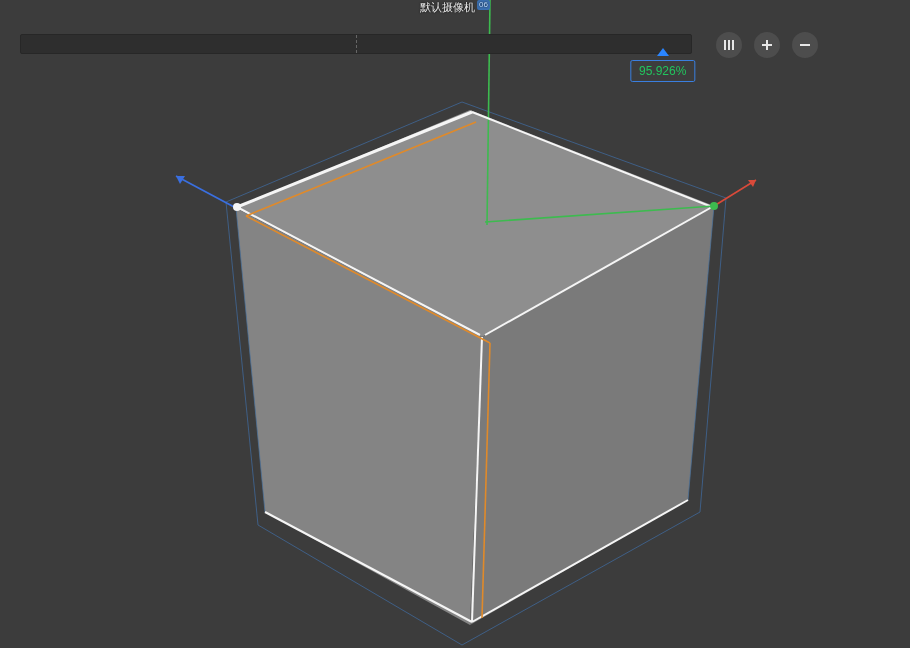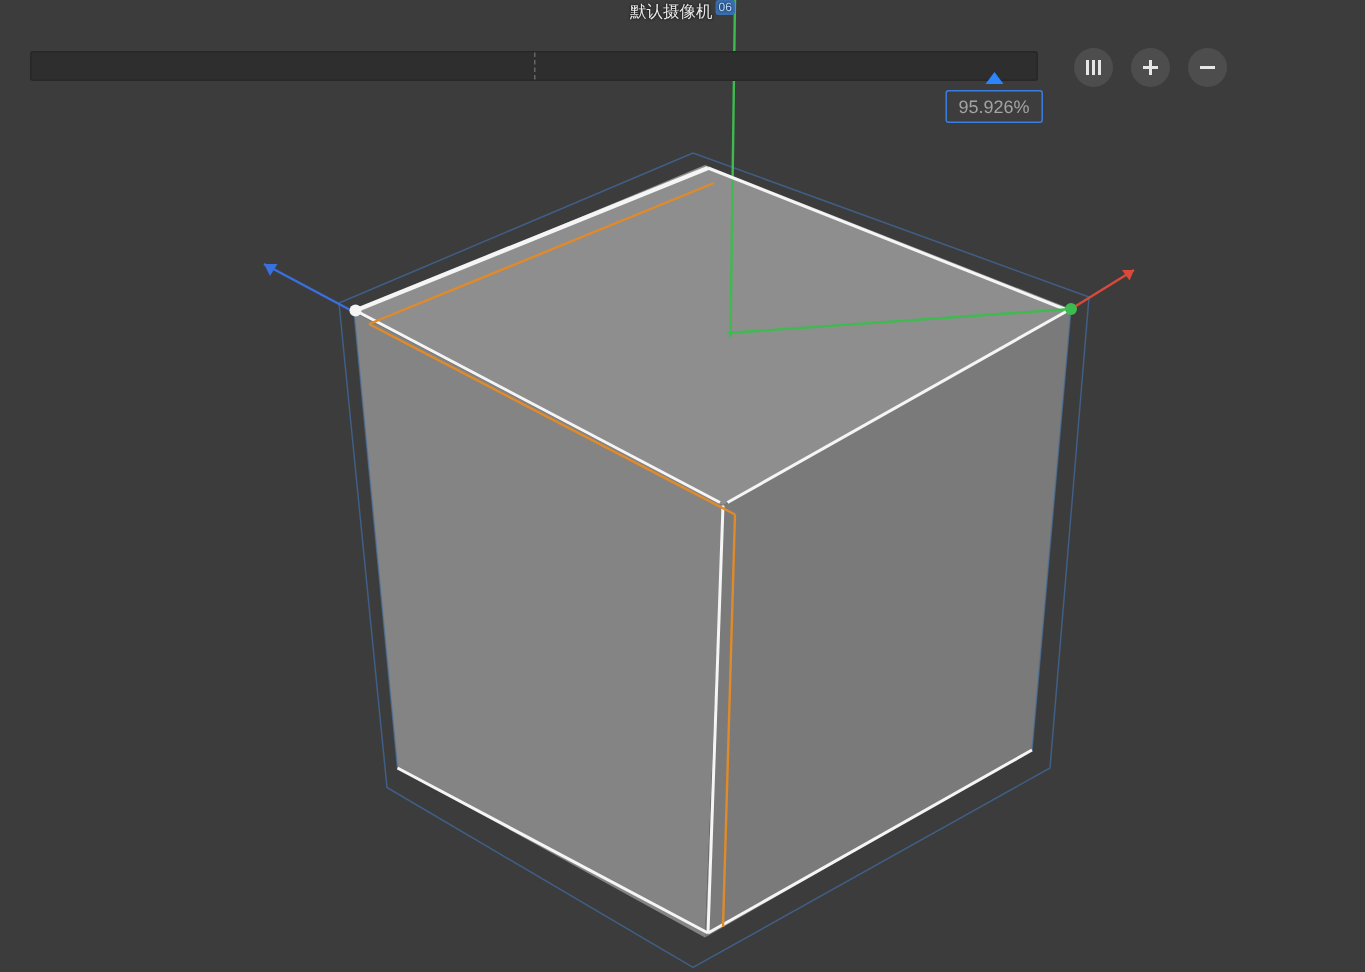--- a/index.html
+++ b/index.html
@@ -72,21 +72,21 @@
     border-right: 6px solid transparent;
     border-bottom: 8px solid #2a85ff;
     transform: translateX(-50%);
   }
   .slider-value-box {
     position: absolute;
     top: 60px;
     transform: translateX(-50%);
     background: #3d3d3d;
     border: 1px solid #3a7fe0;
-    color: #a3a3a3;
+    color: #22c55e;
     font-size: 12px;
     padding: 3px 8px;
     border-radius: 2px;
   }
 
   
   .round-buttons {
     position: absolute;
     top: 32px;
     right: 92px;

